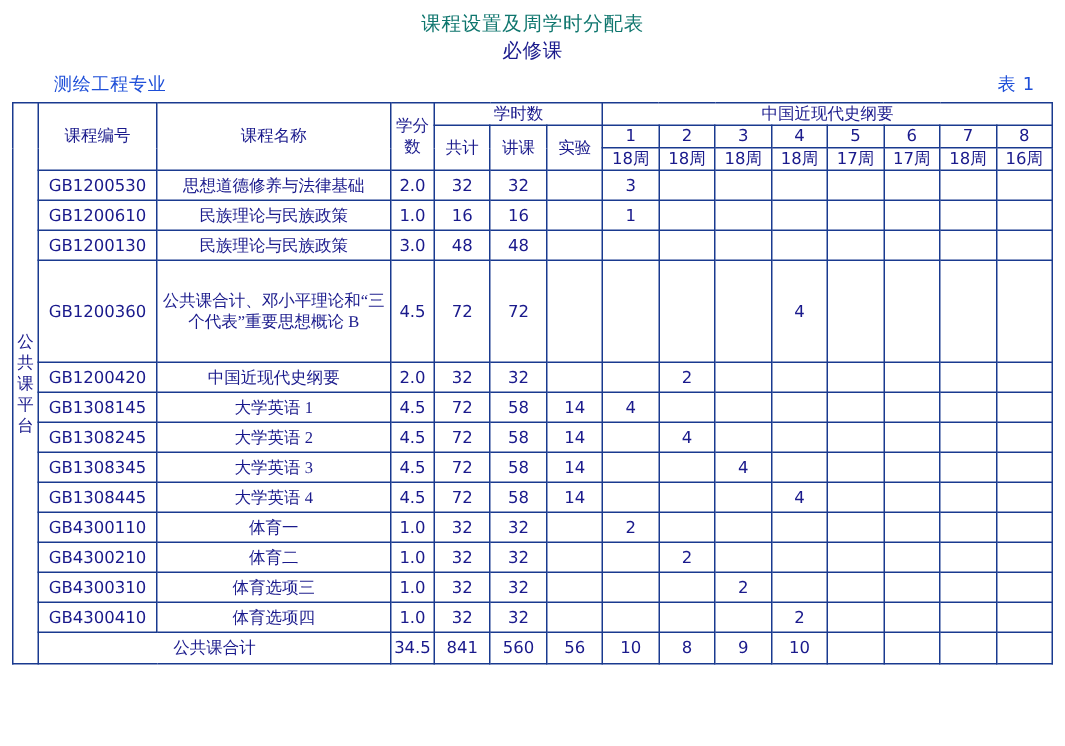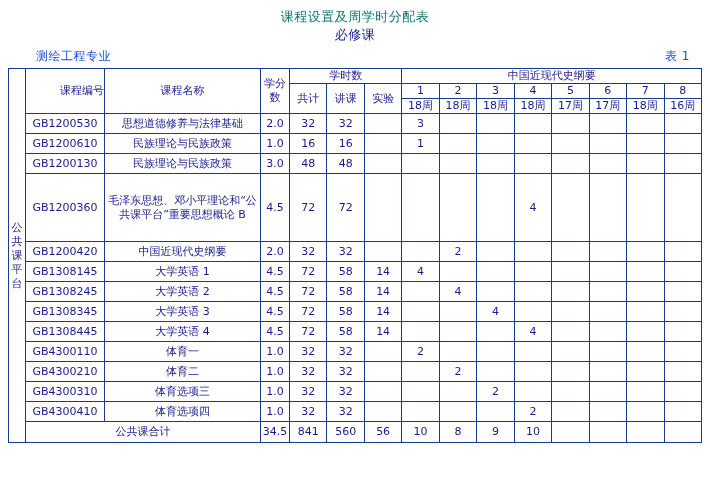--- a/index.html
+++ b/index.html
@@ -78,20 +78,21 @@
     padding-left: 3px;
     font-size: 11px;
     white-space: nowrap;
   }
   td.cname {
     width: 155px;
     text-align: left;
     padding-left: 4px;
     font-size: 11px;
     line-height: 16px;
+    font-family: Liberation Serif, serif;
   }
   td.credit { width: 28px; }
   td.hours { width: 26px; }
   td.wk { width: 30px; }
   .rowh { height: 20px; }
   .thdr-term { font-size: 11px; }
   .total-row td { height: 20px; }
   .cname-multiline {
     text-align: left;
     padding: 2px 4px;
@@ -110,21 +111,21 @@
   <div class="meta-row">
     <span class="meta-left">测绘工程专业</span>
     <span class="meta-right">表 1</span>
   </div>
 
   <table class="sched">
     <tbody>
 
       <tr>
         <td class="lefthdr" rowspan="18">公共课平台</td>
-        <td class="code" rowspan="3" style="text-align:right">课程编号</td>
+        <td class="code" rowspan="3" style="text-align:center">课程编号</td>
         <td class="cname" rowspan="3" style="text-align:center">课程名称</td>
         <td class="credit" rowspan="3">学分数</td>
         <td colspan="3">学时数</td>
         <td colspan="8">中国近现代史纲要</td>
       </tr>
 
       <tr>
         <td class="hours" rowspan="2">共计</td>
         <td class="hours" rowspan="2">讲课</td>
         <td class="hours" rowspan="2">实验</td>
@@ -195,21 +196,21 @@
         <td class="wk"></td>
         <td class="wk"></td>
         <td class="wk"></td>
         <td class="wk"></td>
         <td class="wk"></td>
         <td class="wk"></td>
       </tr>
 
       <tr style="height:68px">
         <td class="code">GB1200360</td>
-        <td class="cname cname-multiline">毛泽东思想、邓小平理论和“公共课平台”重要思想概论 B</td>
+        <td class="cname cname-multiline">公共课合计、邓小平理论和“三个代表”重要思想概论 B</td>
         <td class="credit">4.5</td>
         <td class="hours">72</td>
         <td class="hours">72</td>
         <td class="hours"></td>
         <td class="wk"></td>
         <td class="wk"></td>
         <td class="wk"></td>
         <td class="wk">4</td>
         <td class="wk"></td>
         <td class="wk"></td>

